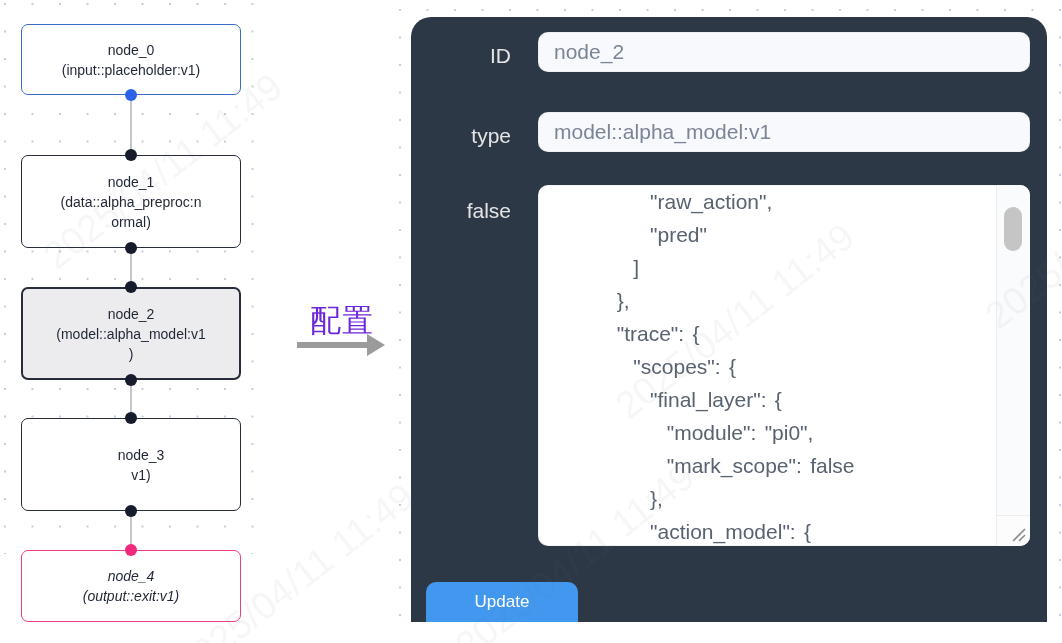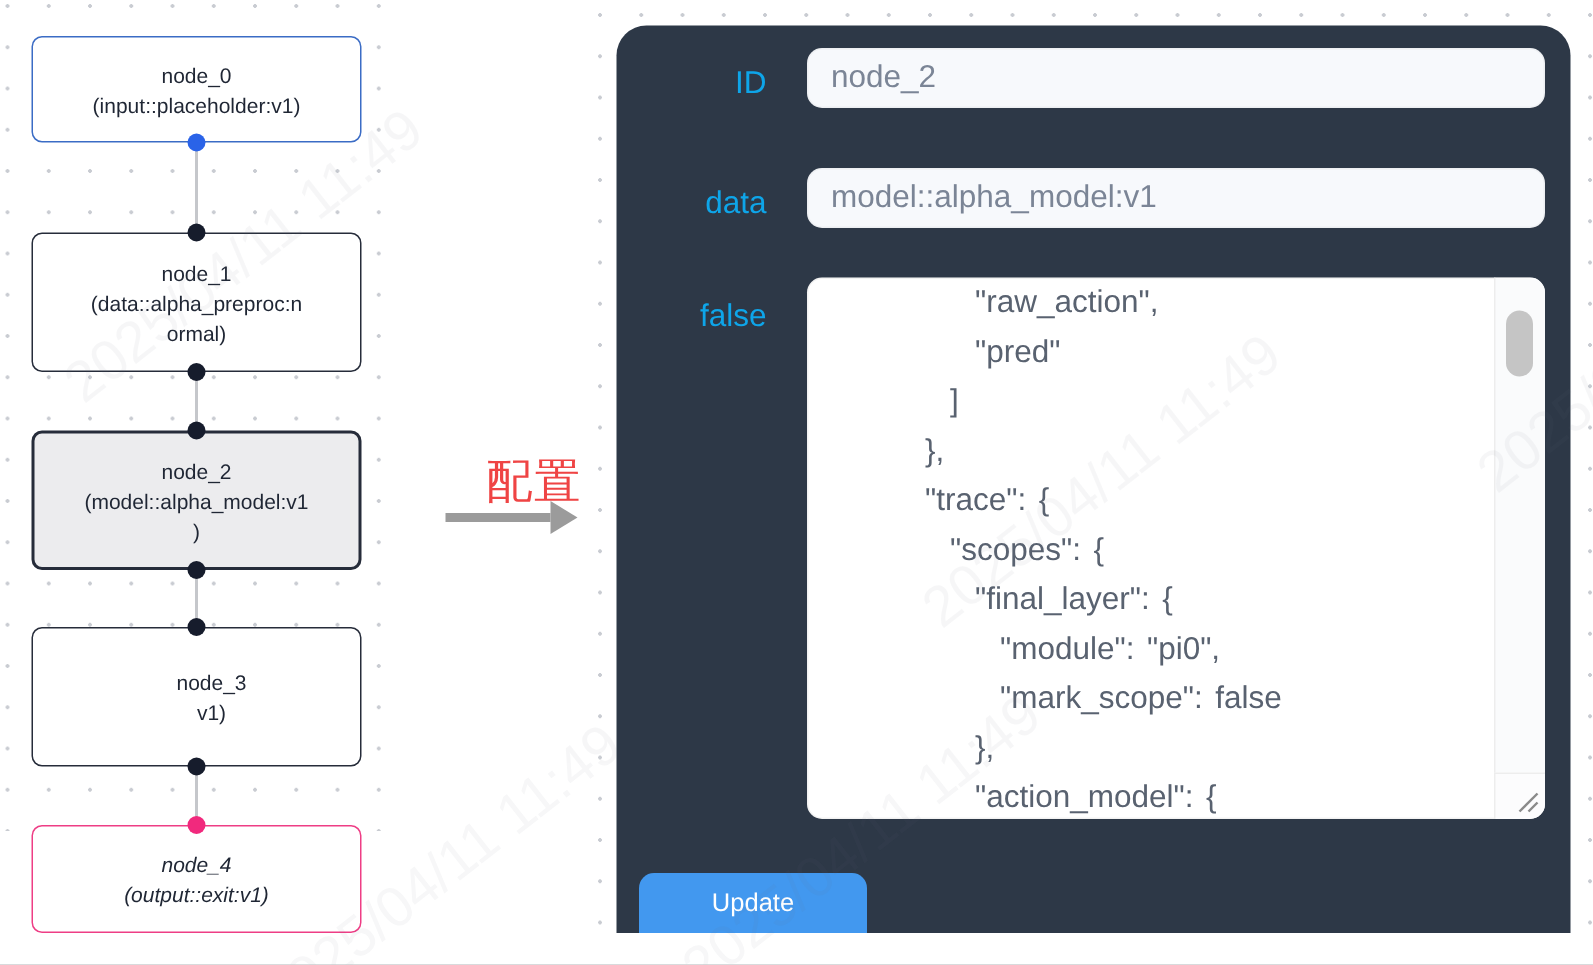--- a/index.html
+++ b/index.html
@@ -29,33 +29,33 @@
 
   .edge { position:absolute; left:130px; width:2px; background:#c5c7cb; z-index:1; }
 
   .port { position:absolute; left:125px; width:12px; height:12px; border-radius:50%;
           background:var(--port-dark, #161c2c); z-index:3; }
   .port.blue { background:var(--port-blue, #2a63e8); }
   .port.pink { background:var(--port-pink, #f1297d); }
 
   
   .transition-label { position:absolute; left:296px; top:300px; width:92px;
-                      font-size:31px; color:#ef4444; text-align:right; letter-spacing:1px; }
+                      font-size:31px; color:#6d28d9; text-align:center; letter-spacing:1px; }
   .arrow { position:absolute; left:297px; top:334px; width:88px; height:22px; }
   .arrow .shaft { position:absolute; left:0; top:8px; width:70px; height:6px; background:#9b9b9b; }
   .arrow .head  { position:absolute; left:70px; top:0; width:0; height:0;
                   border-top:11px solid rgba(0,0,0,0); border-bottom:11px solid rgba(0,0,0,0);
                   border-left:18px solid #9b9b9b; }
 
   
   .config-panel { position:absolute; left:21px; top:17px; width:636px; height:605px;
                   background:var(--panel-bg, #2d3847); border-radius:20px 20px 0 0;
                   overflow:hidden; }
   .field-label { position:absolute; left:20px; width:80px; text-align:right;
-                 font-size:21px; color:#0ea5e9; }
+                 font-size:21px; color:#e5e5e5; }
   .text-input { position:absolute; left:127px; width:492px; height:40px;
                 background:#f7f9fc; border:none; outline:none; border-radius:10px;
                 color:#7b8596; font-size:21px; padding:0 16px;
                 font-family:"Liberation Sans", sans-serif;
                 box-shadow: inset 0 0 0 1px rgba(0,0,0,0.04); }
   .config-box { position:absolute; left:127px; top:168px; width:492px; height:361px;
                 background:#ffffff; border-radius:10px; overflow:hidden;
                 box-shadow: inset 0 0 0 1px rgba(0,0,0,0.05); }
   .config-text { position:absolute; left:12px; top:0; right:36px; bottom:0;
                  white-space:pre; overflow:hidden; color:#596270;
@@ -132,21 +132,21 @@
     <div class="shaft"></div>
     <div class="head"></div>
   </div>
 
   <div class="panel-canvas dots">
     <div class="config-panel">
 
       <div class="field-label" style="top:27px;">ID</div>
       <input class="text-input" style="top: 15px;" value="node_2">
 
-      <div class="field-label" style="top:107px;">data</div>
+      <div class="field-label" style="top:107px;">type</div>
       <input class="text-input" style="top: 95px;" value="model::alpha_model:v1">
 
       <div class="field-label" style="top:182px;">false</div>
 
       <div class="config-box" role="textbox">
         <div class="config-text">            "raw_action",
             "pred"
           ]
         },
         "trace": {

